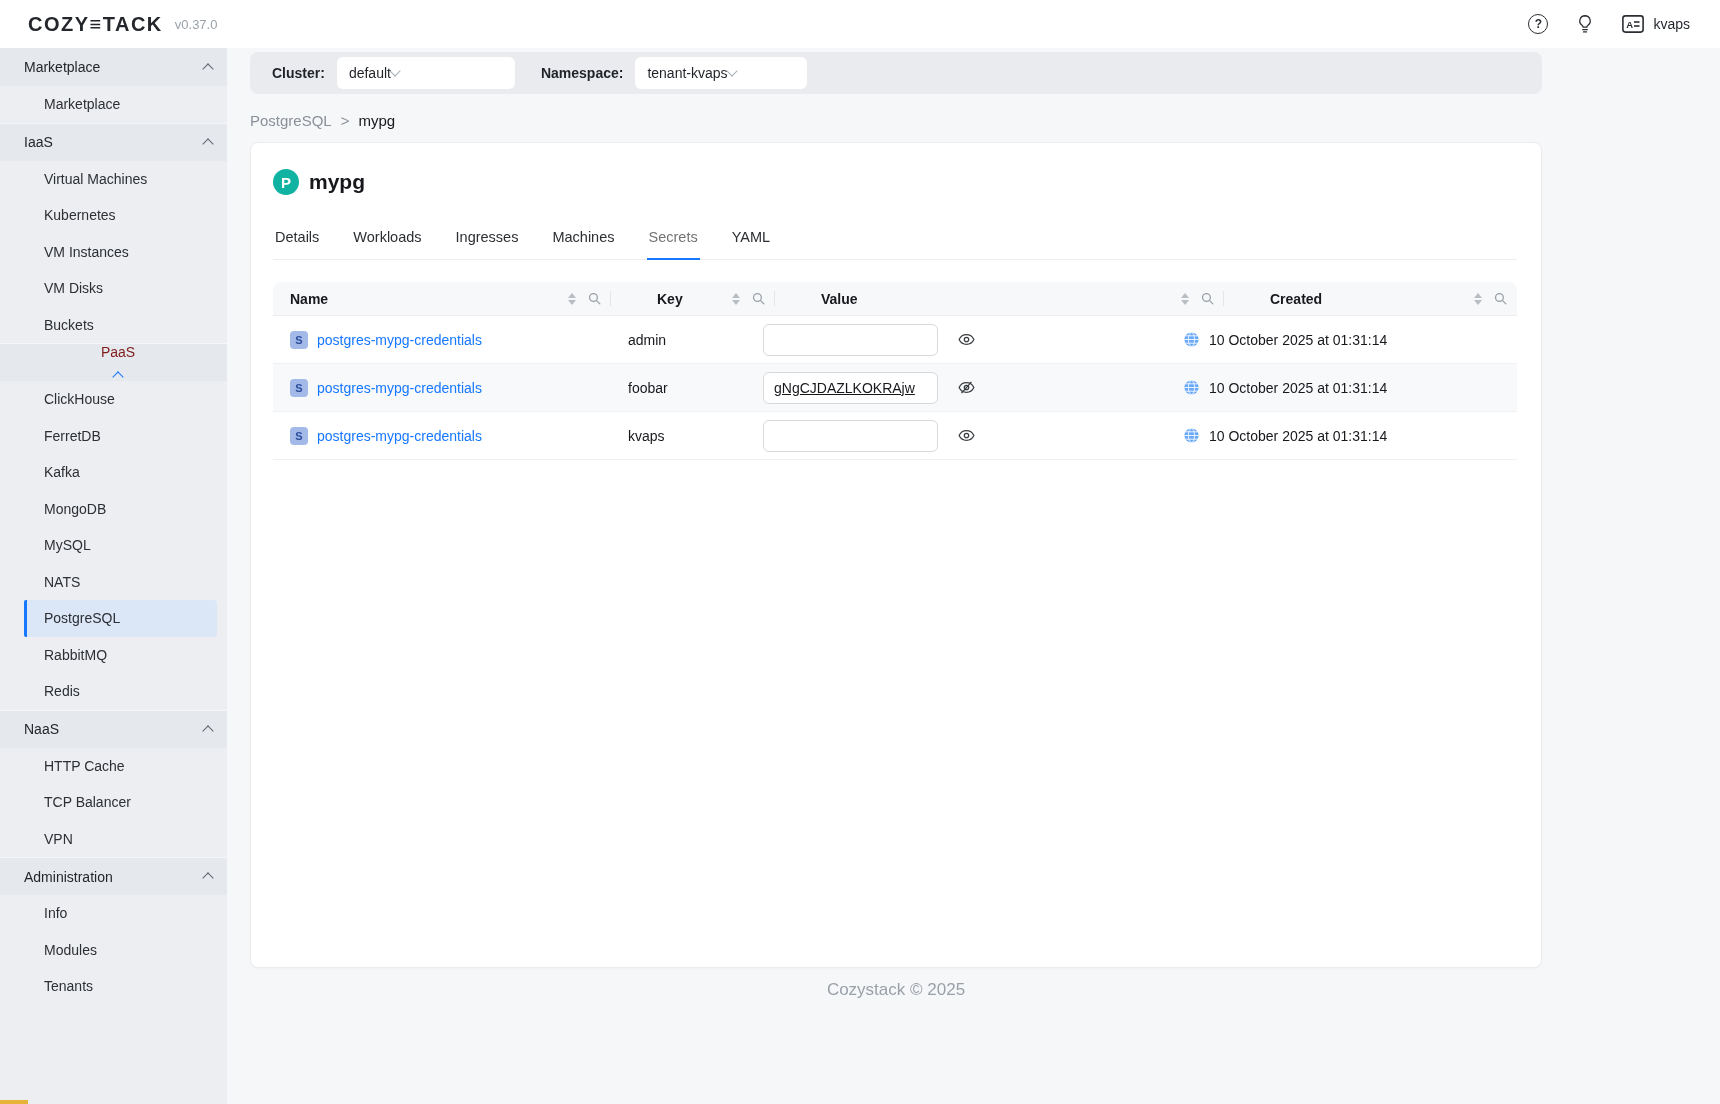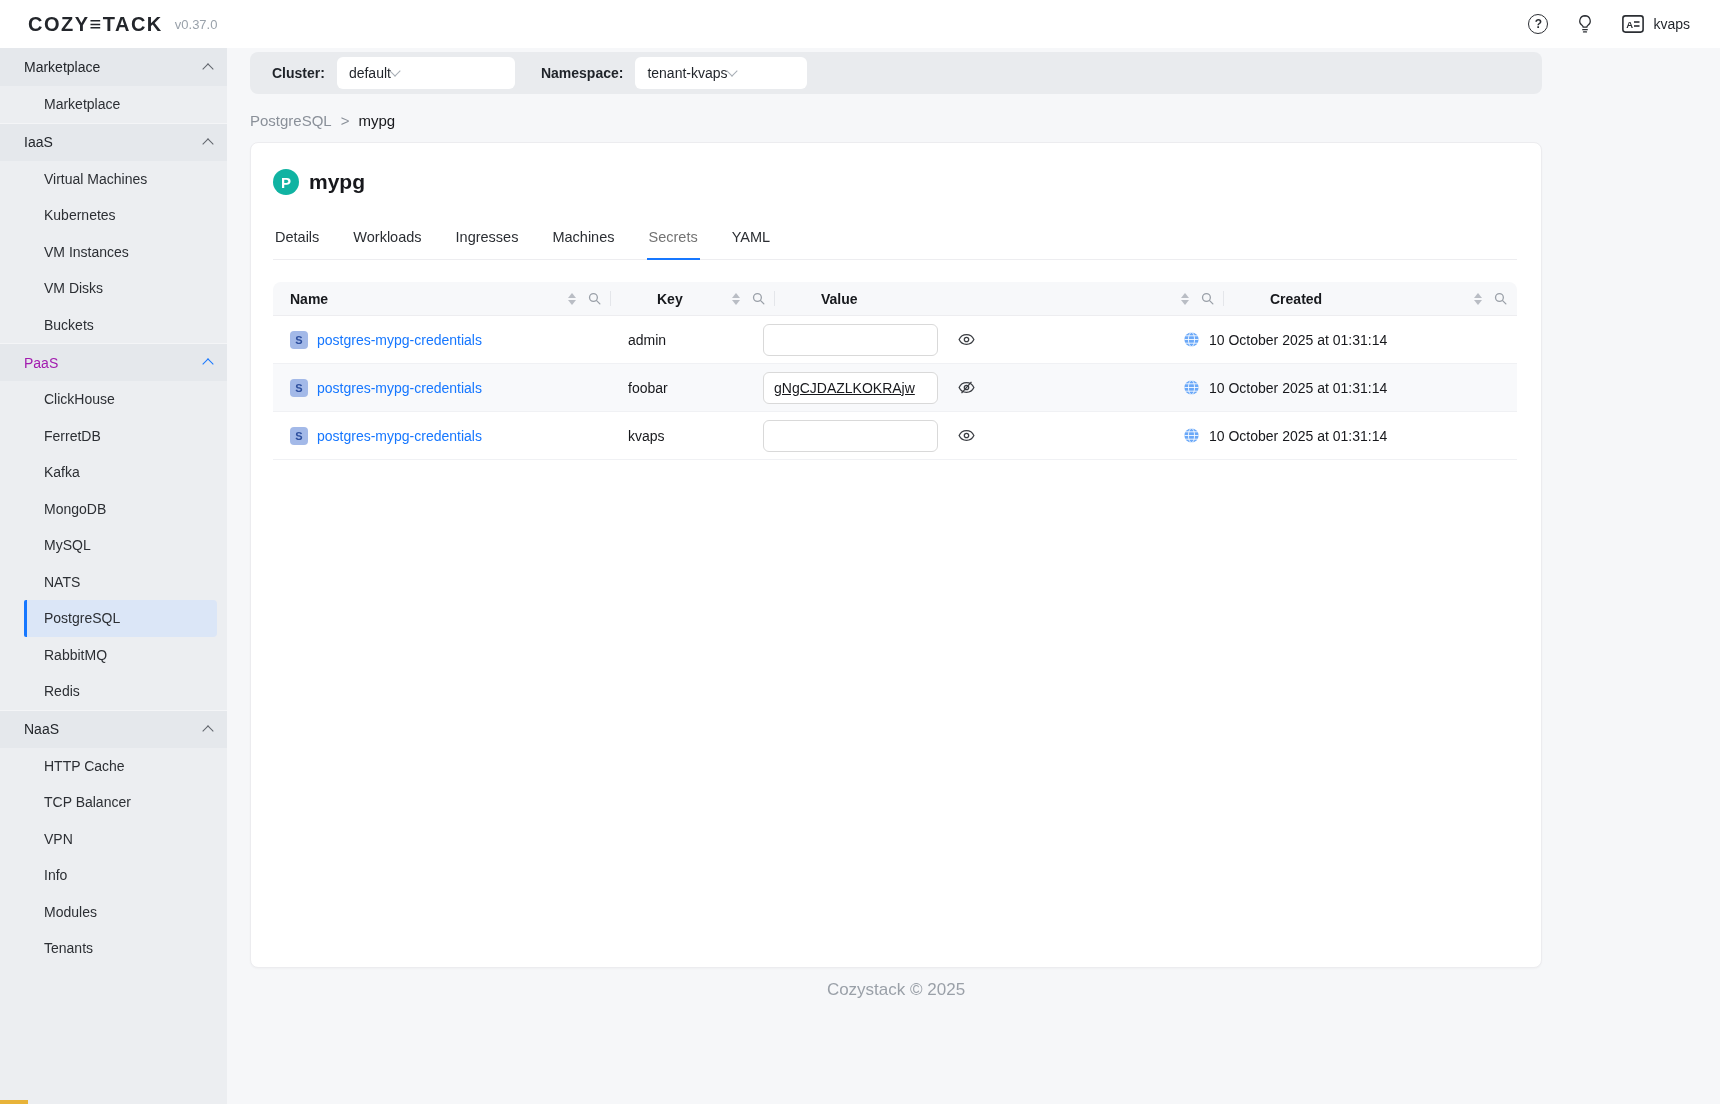--- a/index.html
+++ b/index.html
@@ -14,21 +14,21 @@
   .icon-btn { cursor:pointer; display:flex; align-items:center; }
   .user-chip { display:flex; align-items:center; gap:9px; cursor:pointer; font-size:14px; color:#1f2329; }
 
   
   .layout { display:flex; height:1056px; }
 
   
   .sidebar { width:227px; background:#eceef1; height:100%; flex:none; position:relative; overflow:hidden; }
   .side-section { height:38px; display:flex; align-items:center; justify-content:space-between; padding:0 15px 0 24px; font-size:14px; color:#23262b; cursor:pointer; background:#e5e8ec; border-top:1px solid #f4f5f7; }
   .side-section:first-child { border-top:none; }
-  .side-section.active-parent { color:#a21caf; }
+  .side-section.active-parent { color:#7f1d1d;flex-direction:column; }
   .chev-up { width:8px; height:8px; border-top:1.7px solid #5f646b; border-left:1.7px solid #5f646b; transform:rotate(45deg); margin-top:3px; flex:none; }
   .active-parent .chev-up { border-color:#1677ff; }
   .side-item { height:36.5px; line-height:36.5px; margin:0 10px 0 24px; padding-left:20px; font-size:14px; color:#2c2f34; cursor:pointer; border-radius:4px; position:relative; white-space:nowrap; }
   .side-item.selected { background:#dbe6f7; }
   .side-item.selected::before { content:''; position:absolute; left:0; top:0; bottom:0; width:3px; background:#1677ff; border-radius:2px 0 0 2px; }
   .sidebar-accent { position:absolute; left:0; bottom:0; width:28px; height:4px; background:#e8b339; }
 
   
   .main { flex:1; background:#f6f7f9; padding:4px 178px 0 23px; display:flex; flex-direction:column; }
   .filterbar { height:42px; background:#e9ebee; border-radius:8px; display:flex; align-items:center; padding:0 22px; flex:none; }
@@ -140,20 +140,24 @@
     <div class="side-item">Redis</div>
 
     <div class="side-section">
       <span>NaaS</span>
       <span class="chev-up"></span>
     </div>
     <div class="side-item">HTTP Cache</div>
     <div class="side-item">TCP Balancer</div>
     <div class="side-item">VPN</div>
 
+    <div class="side-section">
+      <span>Administration</span>
+      <span class="chev-up"></span>
+    </div>
     <div class="side-item">Info</div>
     <div class="side-item">Modules</div>
     <div class="side-item">Tenants</div>
 
     <div class="sidebar-accent"></div>
   </div>
 
   <div class="main">
 
     <div class="filterbar">

